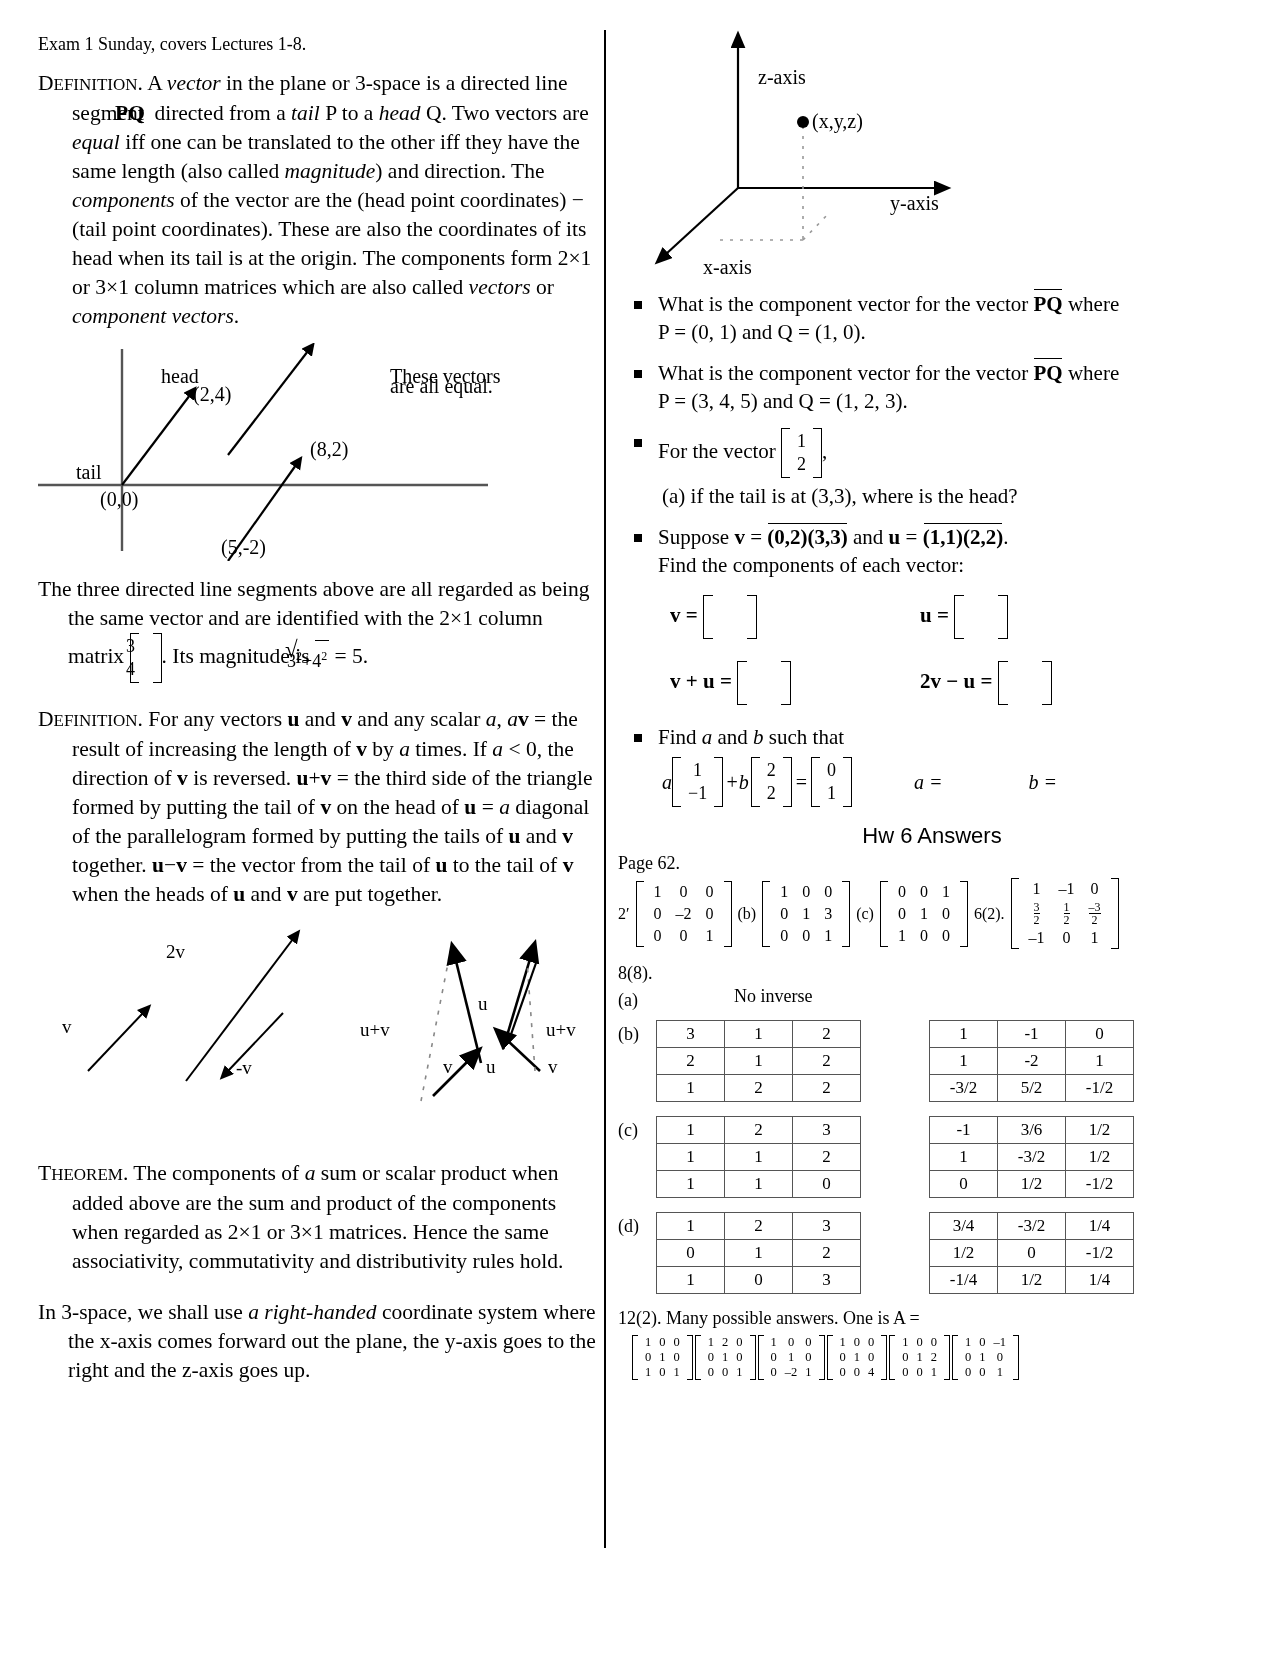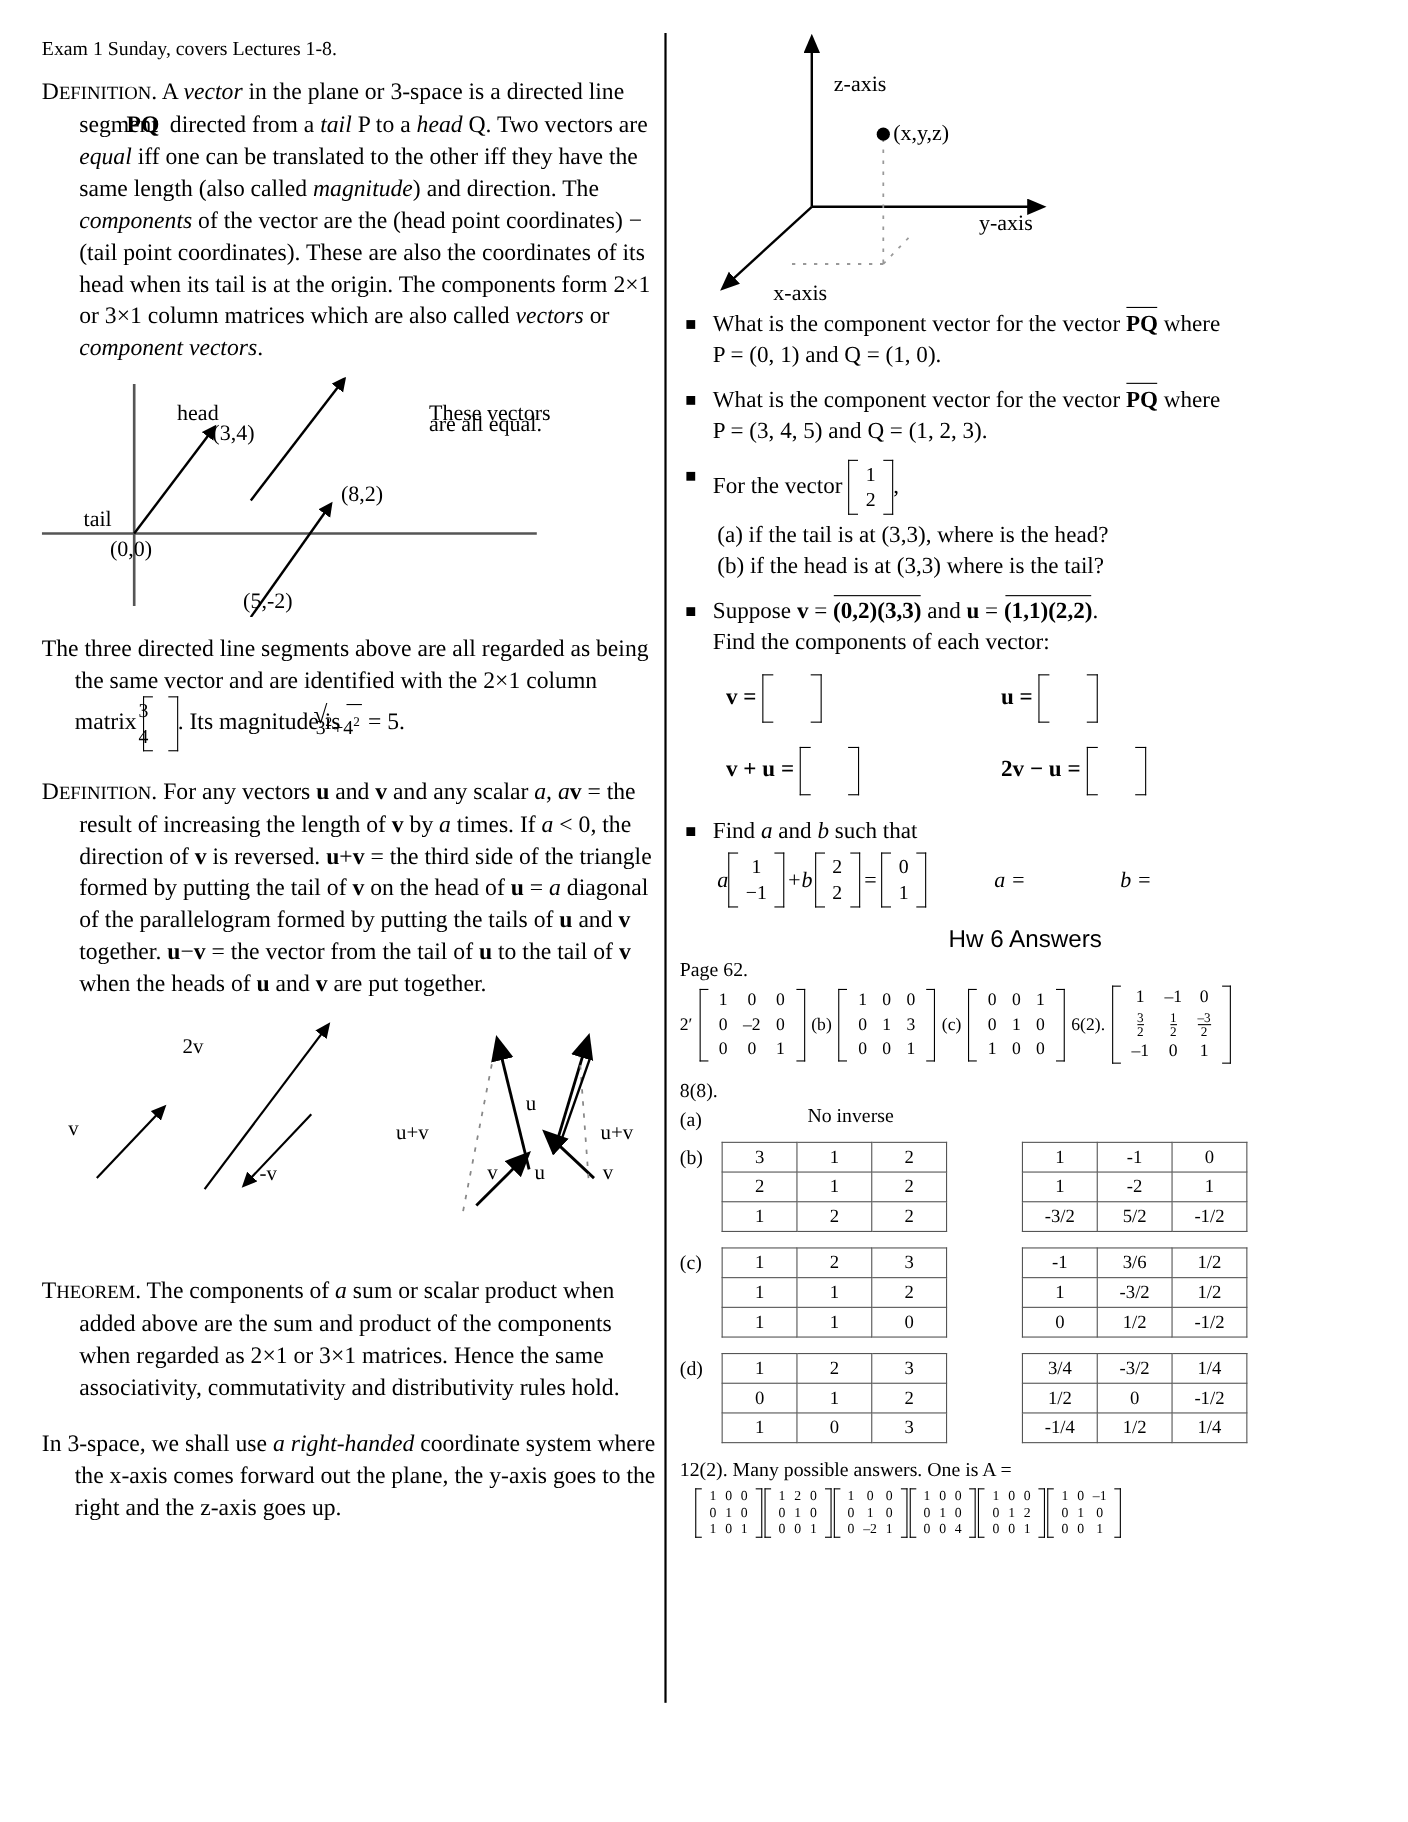--- a/index.html
+++ b/index.html
@@ -72,21 +72,21 @@
   
   .fig2 { position: relative; height: 190px; margin: 2px 0 0 0; }
   .fig2 svg { position: absolute; left: 0; top: 0; }
   .fig2 .lbl { position: absolute; font-size: 19px; }
 
   
   .fig3 { position: relative; height: 250px; }
   .fig3 svg { position: absolute; left: 0; top: 0; }
   .fig3 .lbl { position: absolute; font-size: 20px; }
 
-  ul.bullets { list-style: none; margin: 2px; padding: 0; }
+  ul.bullets { list-style: none; margin: 12px; padding: 0; }
   ul.bullets > li {
     position: relative; padding-left: 28px; margin-bottom: 13px;
     font-size: 21px; line-height: 28px;
   }
   ul.bullets > li::before {
     content: ""; position: absolute; left: 4px; top: 11px;
     width: 8px; height: 8px; background: #000;
   }
   .subq { font-size: 21px; line-height: 28px; padding-left: 28px; }
 
@@ -160,21 +160,21 @@
         <line x1="84" y1="6" x2="84" y2="208" stroke="#555" stroke-width="2.4"></line>
         <line x1="0" y1="142" x2="450" y2="142" stroke="#555" stroke-width="2.4"></line>
 
         <line x1="84" y1="142" x2="152" y2="52" stroke="#000" stroke-width="2.2" marker-end="url(#ah)"></line>
 
         <line x1="190" y1="112" x2="270" y2="8" stroke="#000" stroke-width="2.2" marker-end="url(#ah)"></line>
 
         <line x1="190" y1="218" x2="258" y2="122" stroke="#000" stroke-width="2.2" marker-end="url(#ah)"></line>
       </svg>
       <span class="lbl" style="left:123px; top:22px;">head</span>
-      <span class="lbl" style="left:155px; top:40px;">(3,4)</span>
+      <span class="lbl" style="left:155px; top:40px;">(2,4)</span>
       <span class="lbl" style="left:38px; top:118px;">tail</span>
       <span class="lbl" style="left:62px; top:145px;">(0,0)</span>
       <span class="lbl" style="left:272px; top:95px;">(8,2)</span>
       <span class="lbl" style="left:183px; top:193px;">(5,-2)</span>
       <span class="lbl" style="left:352px; top:22px;">These vectors</span>
       <span class="lbl" style="left:352px; top:32px;">are all equal.</span>
     </div>
 
     <p class="para hang2" style="margin-top:14px;">
       <span>The three directed line segments above are all regarded as being the same vector and are identified with the 2×1 column matrix </span><span class="cmat">
@@ -281,21 +281,20 @@
         <span>For the vector</span>
         <span class="cmat">
             <span class="brk l"></span>
             <span class="cells">
               <span>1</span>
               <span>2</span>
             </span>
             <span class="brk r"></span>
           </span><span>,</span>
         <div class="subq" style="padding-left:4px; margin-top:4px;">(a) if the tail is at (3,3), where is the head?</div>
-        <div class="subq" style="padding-left:4px;">(b) if the head is at (3,3) where is the tail?</div>
       </li>
       <li>
         <span>Suppose </span><b>v</b><span> = </span><b class="vecpq-thin"><span>(0,2)</span><span>(3,3)</span></b><span> and </span><b>u</b><span> = </span><b class="vecpq-thin"><span>(1,1)</span><span>(2,2)</span></b><span>.</span><br>
         <span>Find the components of each vector:</span>
 
         <div style="display:flex; margin-top:16px; padding-left:12px;">
           <div style="width:250px;">
             <b>v =</b>
             <span class="ebrk">
                 <span class="b l"></span>

